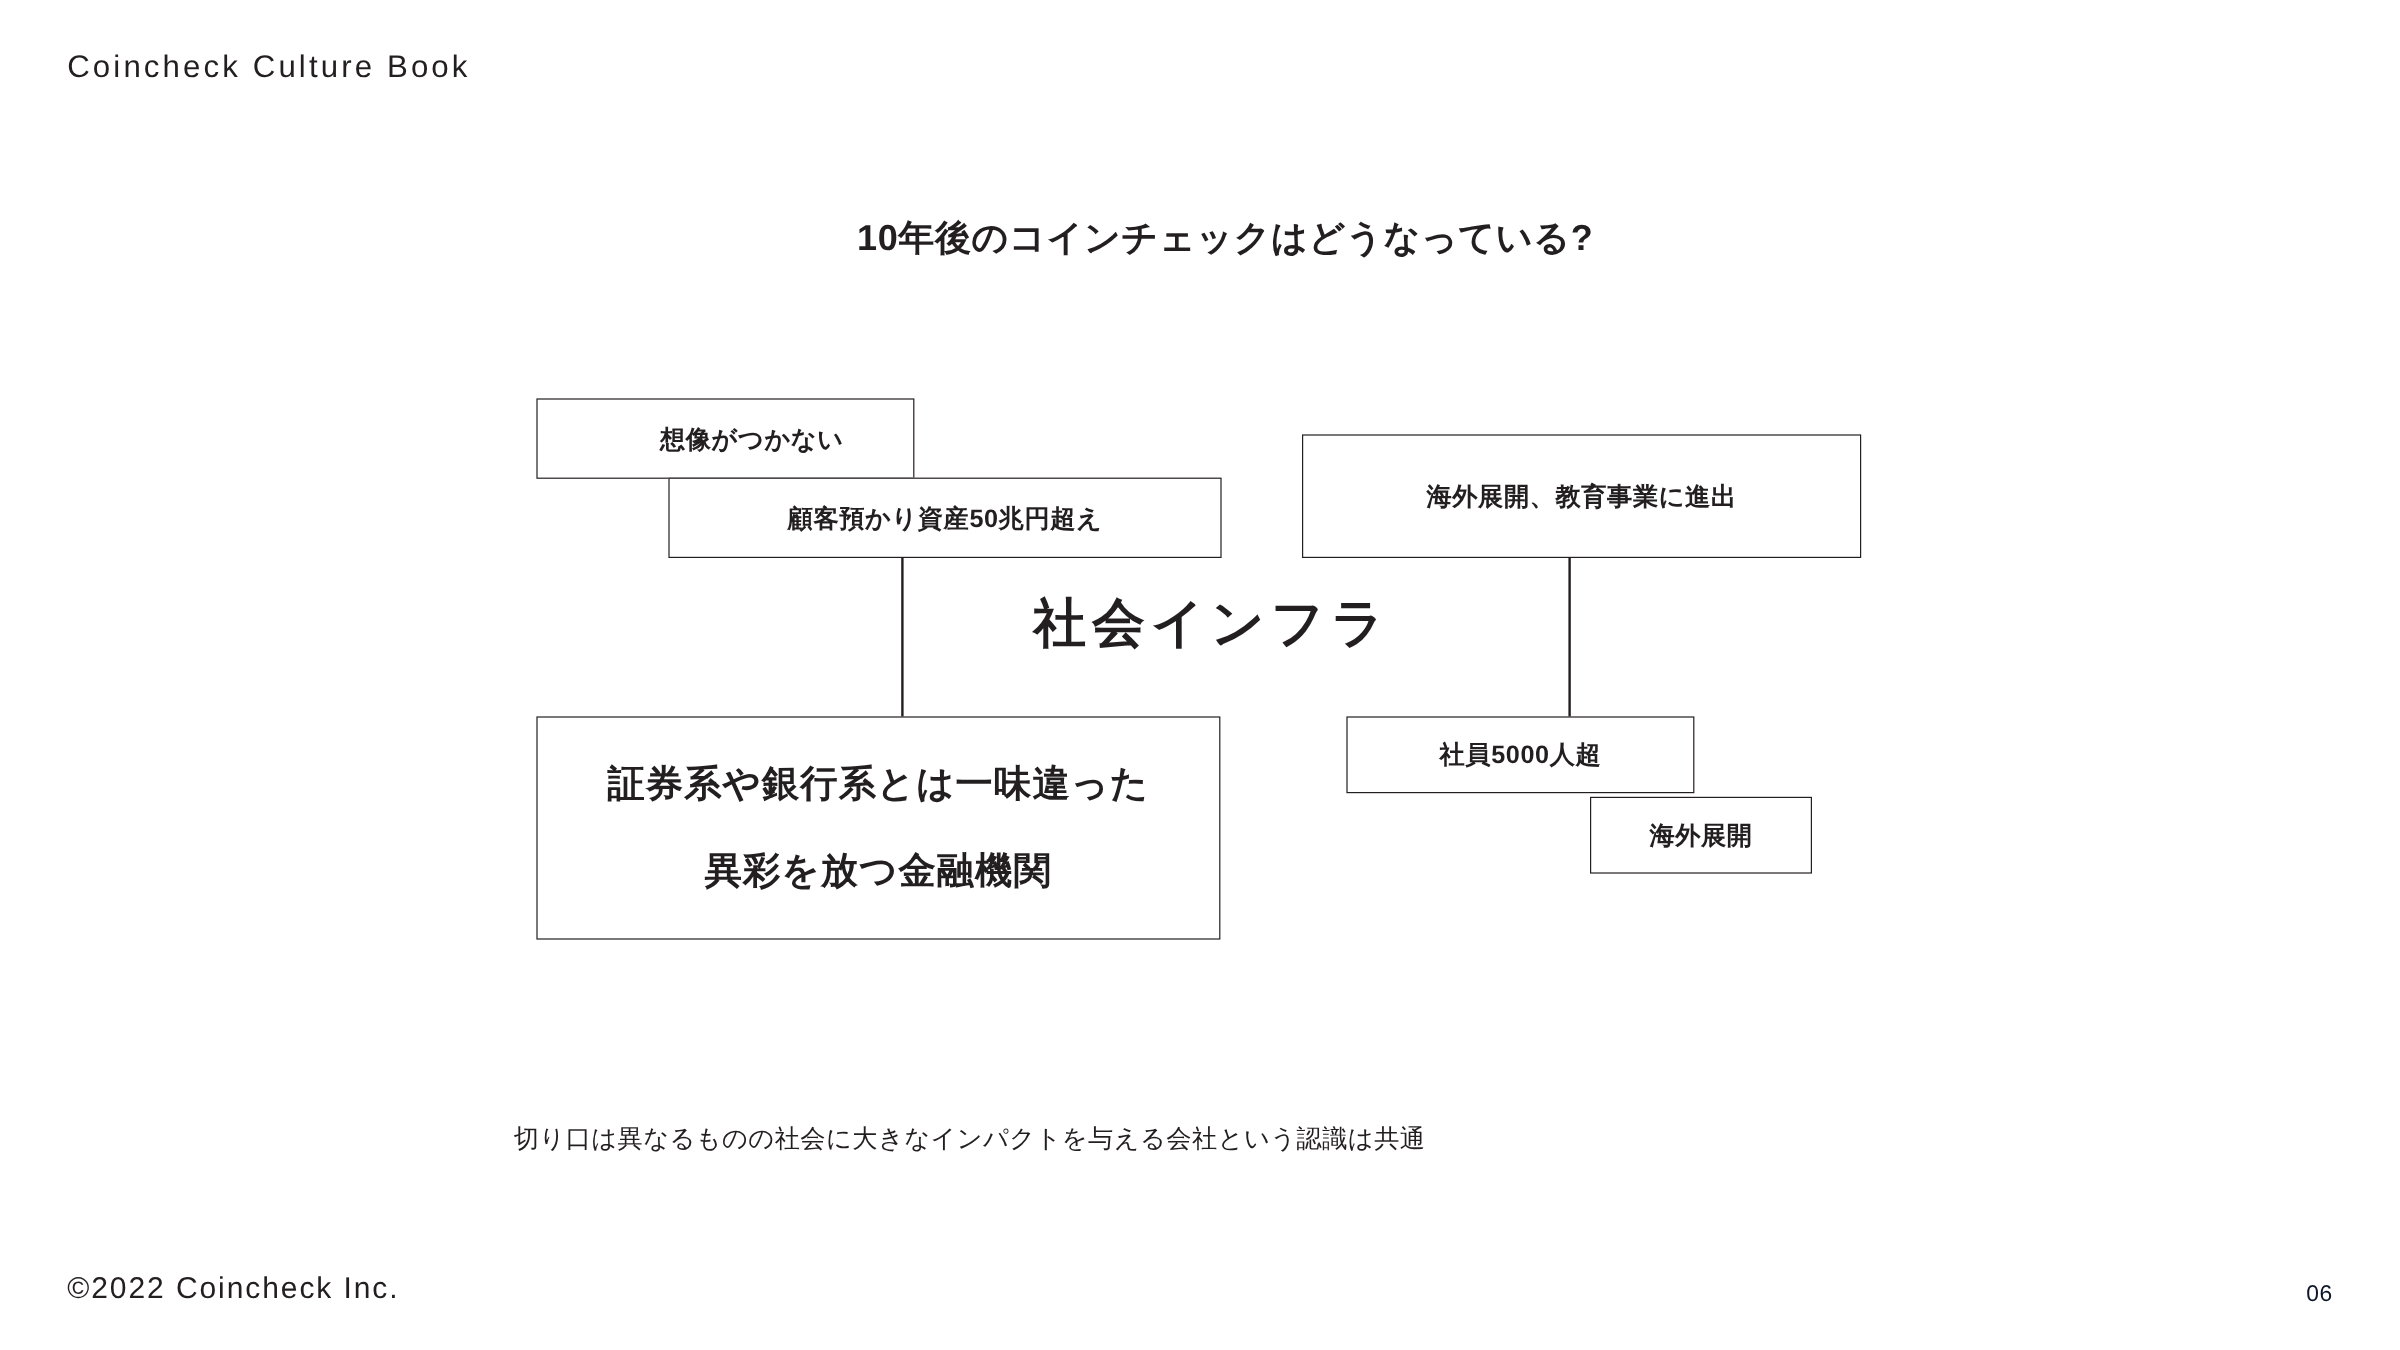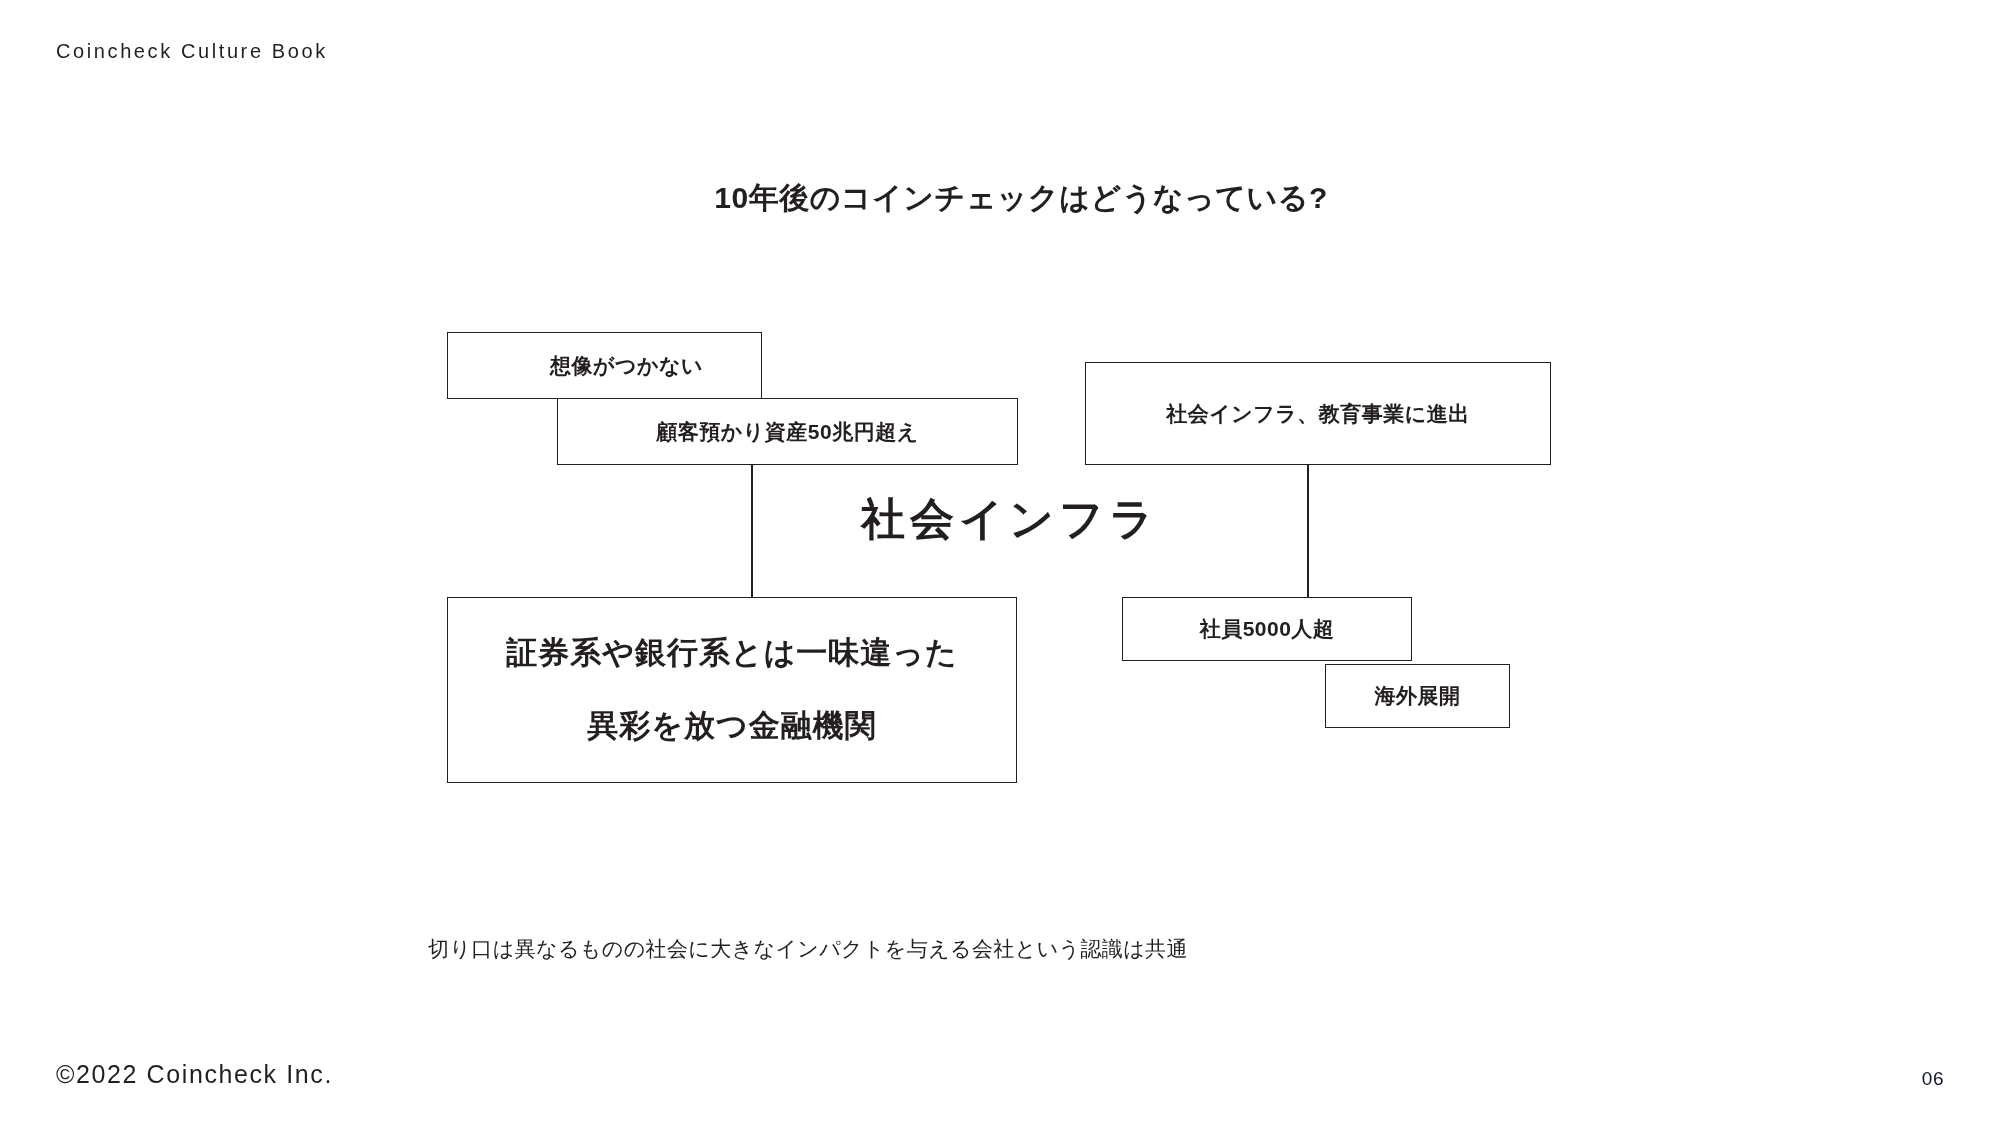--- a/index.html
+++ b/index.html
@@ -17,21 +17,21 @@
     height: 1125px;
     background: #ffffff;
     overflow: hidden;
   }
 
   
   .header-title {
     position: absolute;
     left: 56px;
     top: 40px;
-    font-size: 20px;
+    font-size: 26px;
     letter-spacing: 2.6px;
     font-weight: 400;
     color: #231f20;
     white-space: nowrap;
   }
 
   
   .slide-headline {
     position: absolute;
     left: 0;
@@ -172,21 +172,21 @@
 
     <div class="node" id="node-imagination">
       <span>想像がつかない</span>
     </div>
 
     <div class="node" id="node-assets">
       <span>顧客預かり資産50兆円超え</span>
     </div>
 
     <div class="node" id="node-newbiz">
-      <span>社会インフラ、教育事業に進出</span>
+      <span>海外展開、教育事業に進出</span>
     </div>
 
     <div id="center-label">社会インフラ</div>
 
     <div class="node" id="node-financial">
       <span>証券系や銀行系とは一味違った</span>
       <span>異彩を放つ金融機関</span>
     </div>
 
     <div class="node" id="node-employees">

